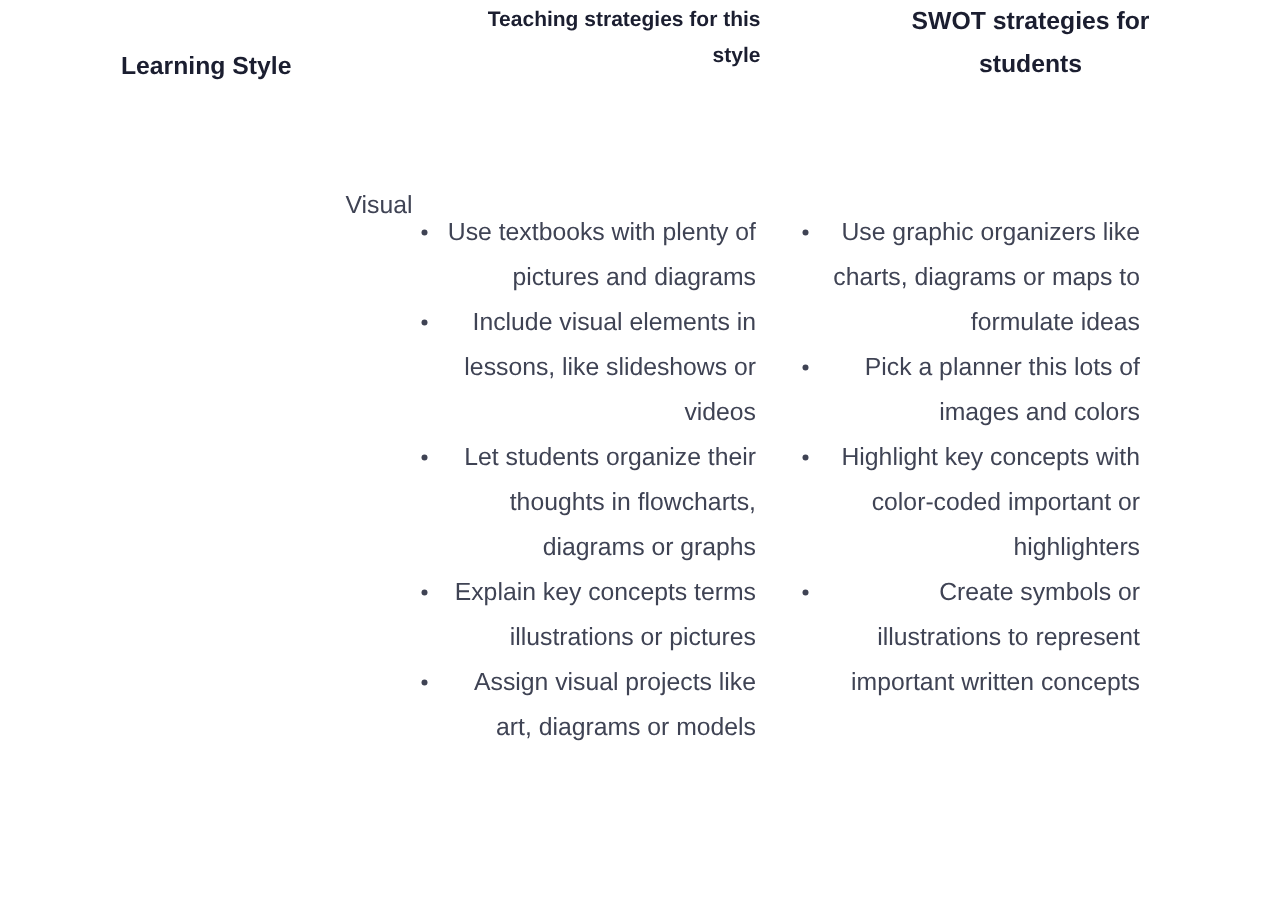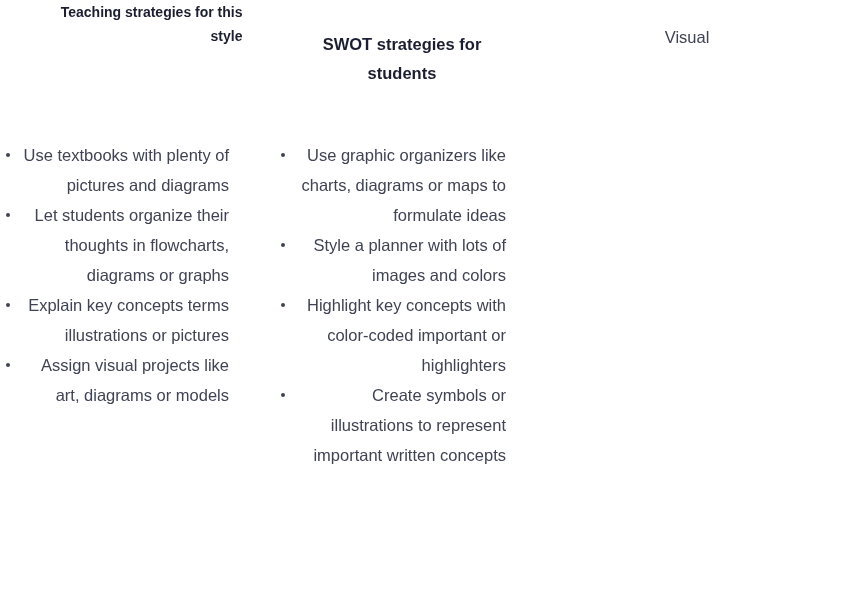--- a/index.html
+++ b/index.html
@@ -24,24 +24,24 @@
     width:845px;
   }
   .hcell{
     text-align:center;
     color:var(--header-text);
     font-weight:bold;
   }
   .hcell-1{padding-top:33px;font-size:16.5px;line-height:22px;}
   .hcell-2{font-size:14px;line-height:24px;text-align:right;}
   .hcell-2 .htext{max-width:210px;margin:0 auto;}
-  .hcell-3{padding-top:30px;font-size:16.5px;line-height:29px;}
+  .hcell-3{font-size:16.5px;line-height:29px;}
   .hcell-3 .htext{max-width:195px;margin:0 auto;}
   .bcell{color:var(--body-text);font-size:16.5px;}
-  .bcell-1{text-align:center;}
+  .bcell-1{text-align:right;}
   .style-name{margin-top:26px;line-height:22px;display:inline-block;}
   ul.bullets{
     list-style:none;
     margin:40px 0 0 6px;
     padding:0;
     text-align:right;
   }
   ul.bullets li{
     position:relative;
     padding-left:13px;
@@ -57,41 +57,45 @@
     border-radius:50%;
     background:var(--bullet);
   }
 </style>
 </head>
 <body>
 
 <div class="page">
   <div class="table">
 
+    <div class="hcell hcell-1">
+      <div class="htext">Learning Style</div>
+    </div>
     <div class="hcell hcell-2">
       <div class="htext">Teaching strategies for this style</div>
     </div>
     <div class="hcell hcell-3">
       <div class="htext">SWOT strategies for students</div>
     </div>
 
     <div class="bcell bcell-1">
       <span class="style-name">Visual</span>
     </div>
     <div class="bcell">
       <ul class="bullets bullets-teaching">
           <li>Use textbooks with plenty of pictures and diagrams</li>
+          <li>Include visual elements in lessons, like slideshows or videos</li>
           <li>Let students organize their thoughts in flowcharts, diagrams or graphs</li>
           <li>Explain key concepts terms illustrations or pictures</li>
           <li>Assign visual projects like art, diagrams or models</li>
         </ul>
     </div>
     <div class="bcell">
       <ul class="bullets bullets-swot">
           <li>Use graphic organizers like charts, diagrams or maps to formulate ideas</li>
-          <li>Style a planner with lots of images and colors</li>
+          <li>Pick a planner this lots of images and colors</li>
           <li>Highlight key concepts with color-coded important or highlighters</li>
           <li>Create symbols or illustrations to represent important written concepts</li>
         </ul>
     </div>
 
   </div>
 </div>
 
 </body></html>

